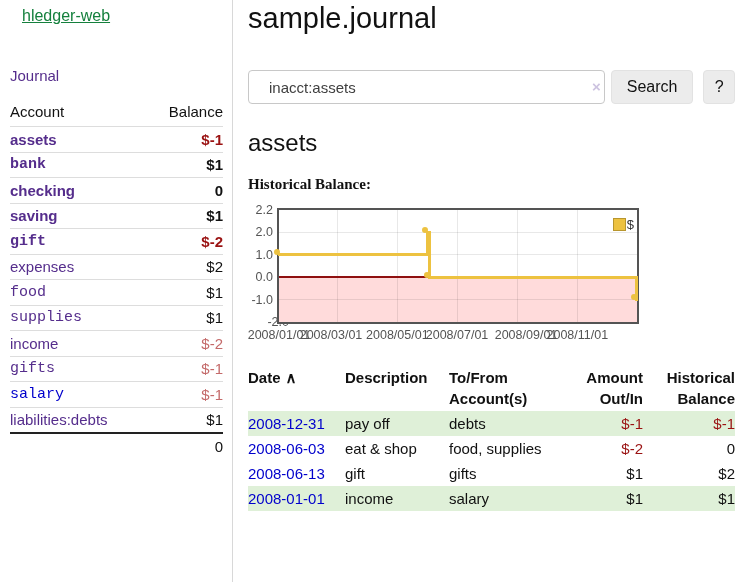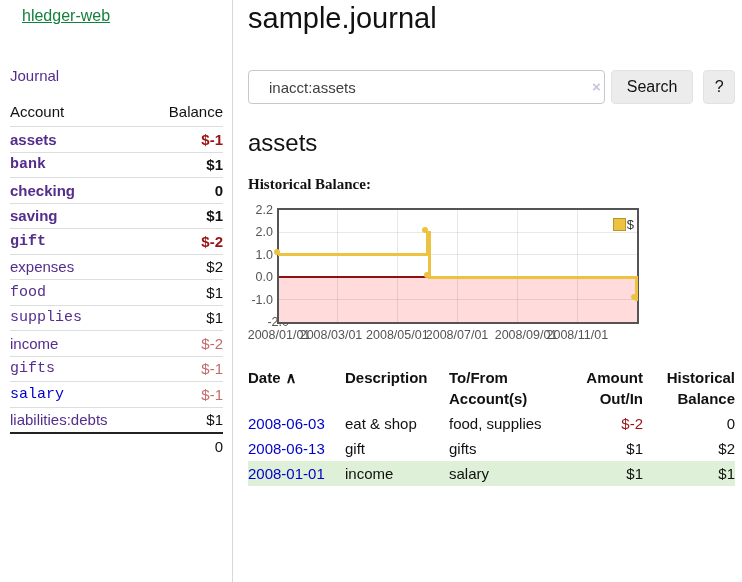--- a/index.html
+++ b/index.html
@@ -212,20 +212,27 @@
         <th class="hl">
           <span>Date</span><span class="sort-caret">∧</span>
         </th>
         <th class="hl">Description</th>
         <th class="hl accts">To/From Account(s)</th>
         <th class="r">Amount Out/In</th>
         <th class="r">Historical Balance</th>
       </tr>
     </thead>
     <tbody>
+      <tr class="green">
+        <td class="date"><a href="#">2008-12-31</a></td>
+        <td>pay off</td>
+        <td class="accts">debts</td>
+        <td class="r neg">$-1</td>
+        <td class="r neg">$-1</td>
+      </tr>
       <tr>
         <td class="date"><a href="#">2008-06-03</a></td>
         <td>eat &amp; shop</td>
         <td class="accts">food, supplies</td>
         <td class="r neg">$-2</td>
         <td class="r">0</td>
       </tr>
       <tr>
         <td class="date"><a href="#">2008-06-13</a></td>
         <td>gift</td>

